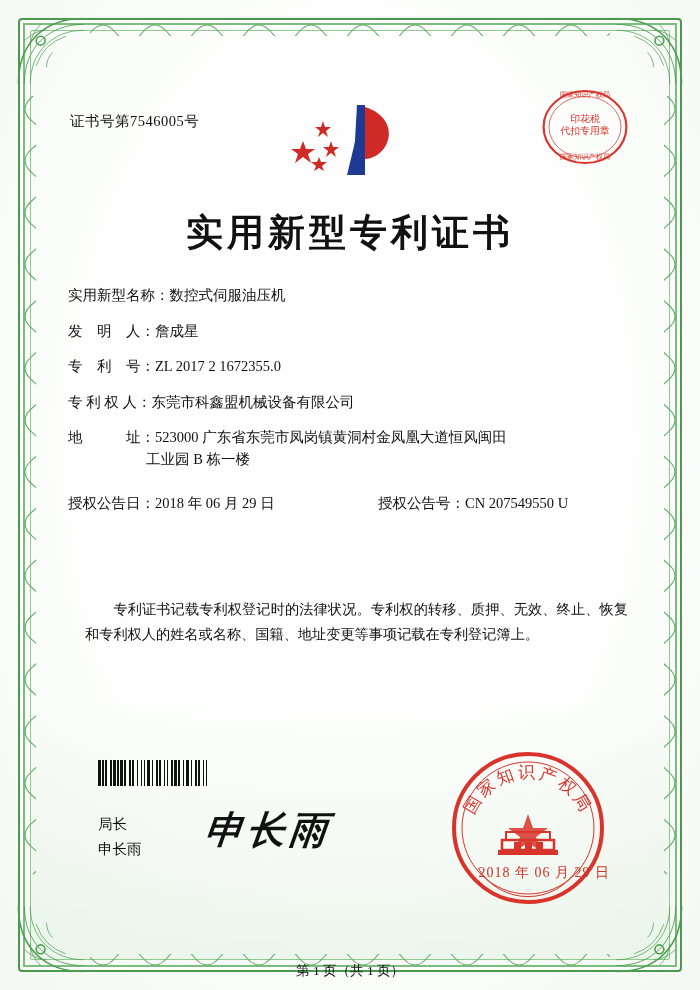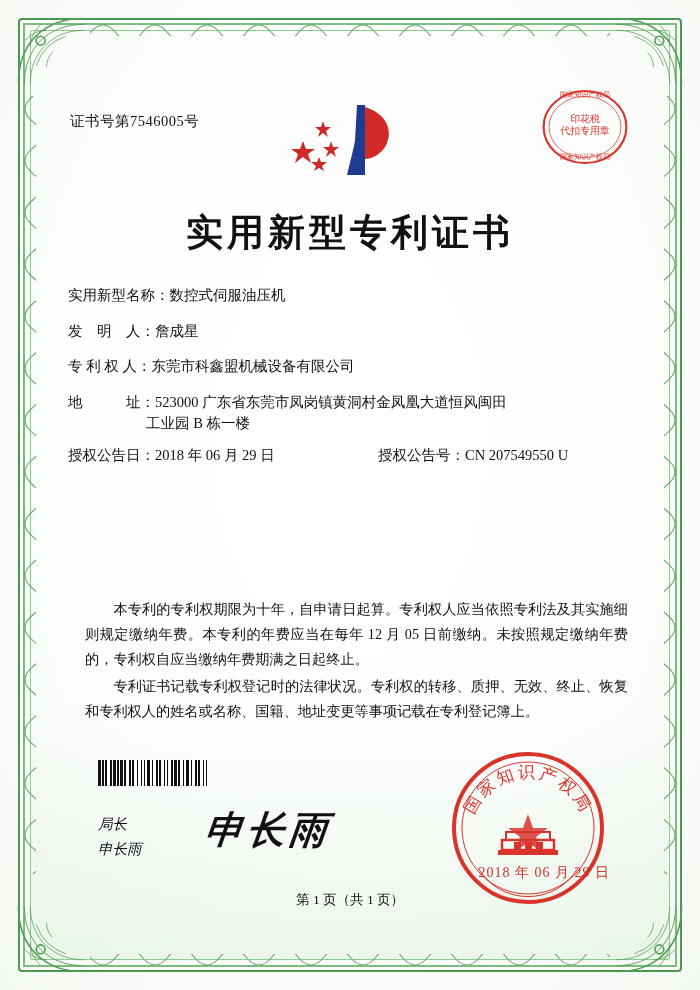--- a/index.html
+++ b/index.html
@@ -77,21 +77,21 @@
     font-size:14.5px;
     line-height:1;
     color:#111;
   }
   .row{display:flex;align-items:flex-start;margin-bottom:21px;}
   .lbl{white-space:pre;}
   .val{}
   .row-2col{display:flex;align-items:flex-start;margin-bottom:14px;}
   .col-a{width:310px;display:flex;}
   .col-b{display:flex;align-items:center;}
-  .addr-second{margin:-14px 0 17px 0;padding-left:78px;}
+  .addr-second{margin:-14px 0 30px 0;padding-left:78px;}
 
   
   .paras{
     position:absolute;left:85px;right:72px;top:597px;
     font-size:14.2px;
     line-height:25px;
     color:#111;
     text-align:justify;
   }
   .paras p{margin:0 0 2px 0;text-indent:2em;}
@@ -99,42 +99,42 @@
   
   .barcode{
     position:absolute;left:98px;top:760px;width:210px;height:26px;
     display:flex;align-items:stretch;
   }
   .barcode i{display:block;background:#111;height:100%;}
 
   
   .sig-label{
     position:absolute;left:98px;top:812px;
-    font-size:14.5px;line-height:25px;color:#111;font-style:italic;
+    font-size:14.5px;line-height:25px;color:#111;
   }
   .sig-script{
     position:absolute;left:205px;top:805px;
     font-size:38px;color:#111;
     font-family:"Liberation Serif","DejaVu Serif",serif;
     font-style:italic;font-weight:bold;
     letter-spacing:4px;
     transform:skewX(-6deg);
   }
 
   .big-seal{
     position:absolute;right:92px;top:748px;width:160px;height:160px;color:#d8342c;
   }
   .big-seal svg{width:100%;height:100%;display:block;}
   .seal-date{
     position:absolute;right:90px;top:864px;
     font-size:14px;color:#c9342c;letter-spacing:1px;
   }
 
   .footer{
-    position:absolute;left:0;right:0;top:891px;
+    position:absolute;left:0;right:0;top:962px;
     text-align:center;font-size:13.5px;color:#111;
   }
 
   
   .tint{
     position:absolute;left:30px;right:30px;bottom:30px;height:260px;
     background:linear-gradient(to bottom,rgba(236,246,235,0) 0%,rgba(226,241,225,.55) 100%);
     pointer-events:none;
   }
 </style>
@@ -252,20 +252,24 @@
     <div class="row">
       <span class="lbl">实用新型名称：</span>
       <span class="val">数控式伺服油压机</span>
     </div>
 
     <div class="row">
       <span class="lbl">发　明　人：</span>
       <span class="val">詹成星</span>
     </div>
 
+    <div class="row">
+      <span class="lbl">专　利　号：</span>
+      <span class="val">ZL 2017 2 1672355.0</span>
+    </div>
 
 
     <div class="row">
       <span class="lbl">专 利 权 人：</span>
       <span class="val">东莞市科鑫盟机械设备有限公司</span>
     </div>
 
     <div class="row">
       <span class="lbl">地　　　址：</span>
       <span class="val">523000  广东省东莞市凤岗镇黄洞村金凤凰大道恒风闽田</span>
@@ -278,21 +282,20 @@
         <span class="val">2018 年 06 月 29 日</span>
       </span>
       <span class="col-b">
         <span class="lbl">授权公告号：</span>
         <span class="val">CN 207549550 U</span>
       </span>
     </div>
   </div>
 
   <div class="paras">
-    <p>本专利的专利权期限为十年，自申请日起算。专利权人应当依照专利法及其实施细则规定缴纳年费。本专利的年费应当在每年 12 月 05 日前缴纳。未按照规定缴纳年费的，专利权自应当缴纳年费期满之日起终止。</p>
     <p>专利证书记载专利权登记时的法律状况。专利权的转移、质押、无效、终止、恢复和专利权人的姓名或名称、国籍、地址变更等事项记载在专利登记簿上。</p>
   </div>
 
   <div class="barcode" id="barcode">
       <i style="width: 3px; background: rgb(17, 17, 17);"></i>
       <i style="width: 1px; background: transparent;"></i>
       <i style="width: 2px; background: rgb(17, 17, 17);"></i>
       <i style="width: 1px; background: transparent;"></i>
       <i style="width: 2px; background: rgb(17, 17, 17);"></i>
       <i style="width: 3px; background: transparent;"></i>

